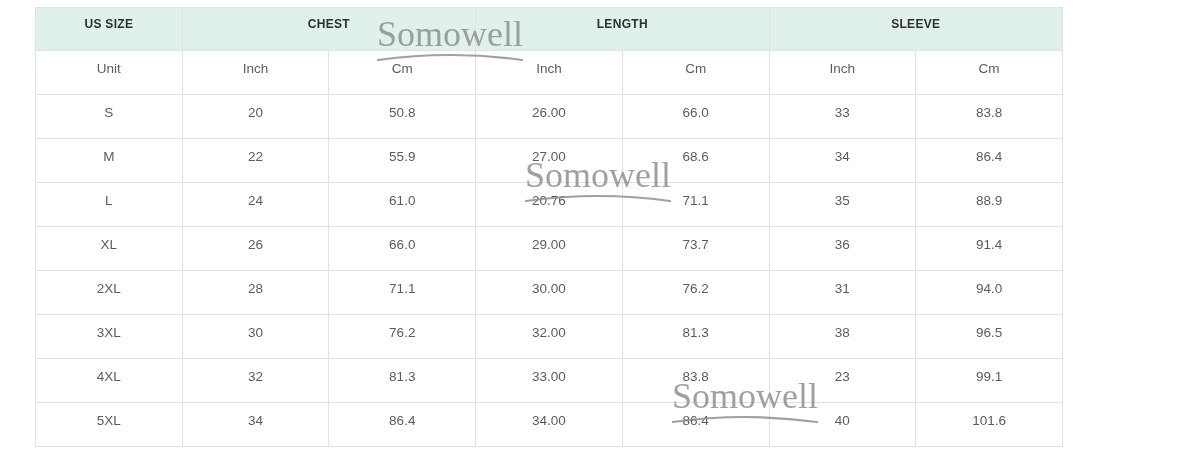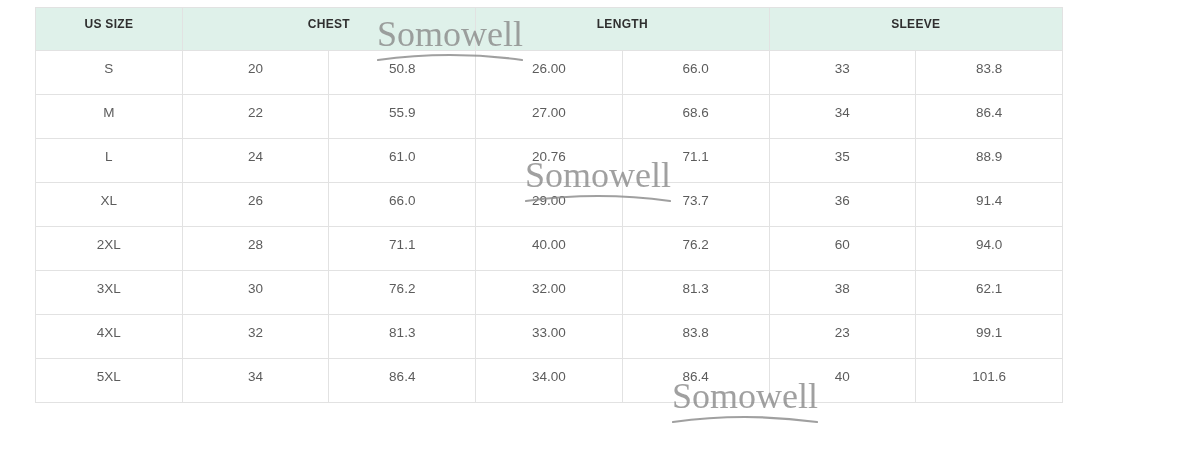--- a/index.html
+++ b/index.html
@@ -84,20 +84,29 @@
   <thead>
     <tr>
       <th colspan="1">US SIZE</th>
       <th colspan="2">CHEST</th>
       <th colspan="2">LENGTH</th>
       <th colspan="2">SLEEVE</th>
     </tr>
   </thead>
   <tbody>
       <tr>
+        <td>Unit</td>
+        <td>Inch</td>
+        <td>Cm</td>
+        <td>Inch</td>
+        <td>Cm</td>
+        <td>Inch</td>
+        <td>Cm</td>
+      </tr>
+      <tr>
         <td>S</td>
         <td>20</td>
         <td>50.8</td>
         <td>26.00</td>
         <td>66.0</td>
         <td>33</td>
         <td>83.8</td>
       </tr>
       <tr>
         <td>M</td>
@@ -123,33 +132,33 @@
         <td>66.0</td>
         <td>29.00</td>
         <td>73.7</td>
         <td>36</td>
         <td>91.4</td>
       </tr>
       <tr>
         <td>2XL</td>
         <td>28</td>
         <td>71.1</td>
-        <td>40.00</td>
+        <td>30.00</td>
         <td>76.2</td>
-        <td>60</td>
+        <td>31</td>
         <td>94.0</td>
       </tr>
       <tr>
         <td>3XL</td>
         <td>30</td>
         <td>76.2</td>
         <td>32.00</td>
         <td>81.3</td>
         <td>38</td>
-        <td>62.1</td>
+        <td>96.5</td>
       </tr>
       <tr>
         <td>4XL</td>
         <td>32</td>
         <td>81.3</td>
         <td>33.00</td>
         <td>83.8</td>
         <td>23</td>
         <td>99.1</td>
       </tr>

